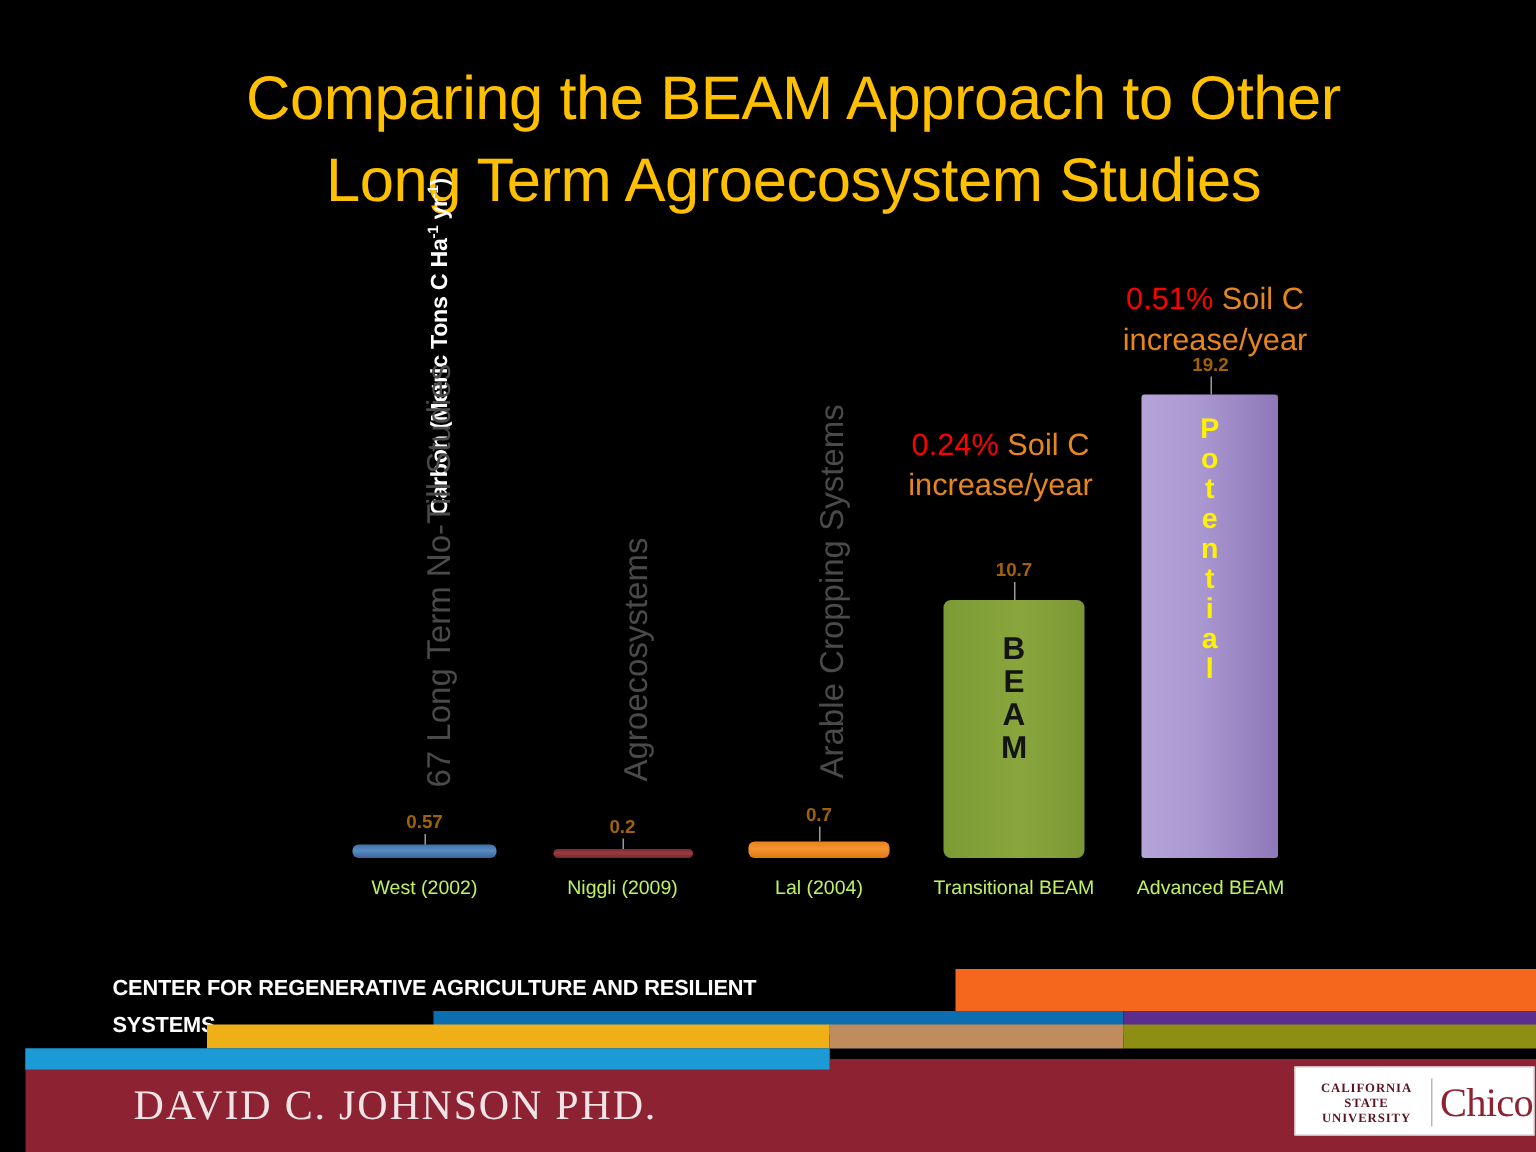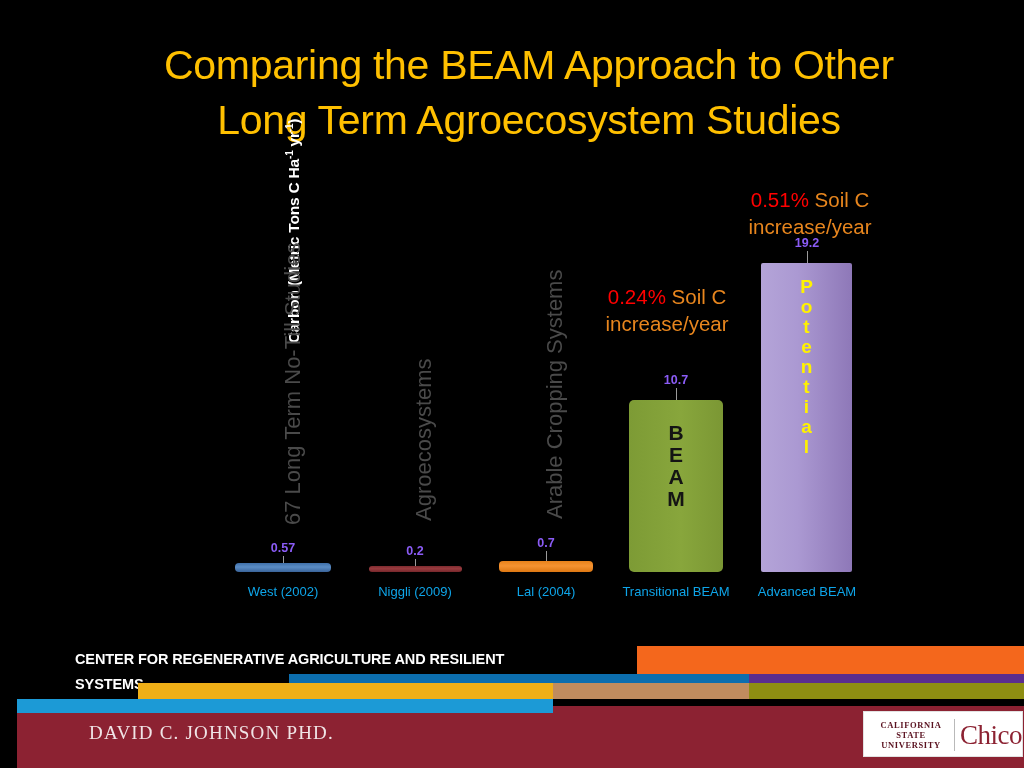--- a/index.html
+++ b/index.html
@@ -121,36 +121,36 @@
   }
   .word-potential {
     color: #FFF200;
     font-size: 19px;
     top: 14px;
   }
 
   
   .val-label {
     position: absolute;
-    color: #8b5cf6;
+    color: #a16207;
     font-size: 12.5px;
     font-weight: bold;
     text-align: center;
     white-space: nowrap;
   }
   .leader {
     position: absolute;
     width: 1px;
     background: #9a9a9a;
   }
 
   
   .cat-label {
     position: absolute;
-    color: #0ea5e9;
+    color: #bef264;
     font-size: 13px;
     text-align: center;
     white-space: nowrap;
   }
 
   
   .callout {
     position: absolute;
     text-align: center;
     font-size: 20.5px;
@@ -182,21 +182,21 @@
     width: 1024px;
     height: 62px;
     background: #8C2232;
   }
   .presenter {
     position: absolute;
     left: 72px;
     top: 722px;
     color: #f0e4e6;
     font-family: "Liberation Serif", serif;
-    font-size: 19px;
+    font-size: 28px;
     letter-spacing: 1.2px;
     white-space: nowrap;
   }
 
   .logo-box {
     position: absolute;
     left: 846px;
     top: 711px;
     width: 160px;
     height: 46px;

